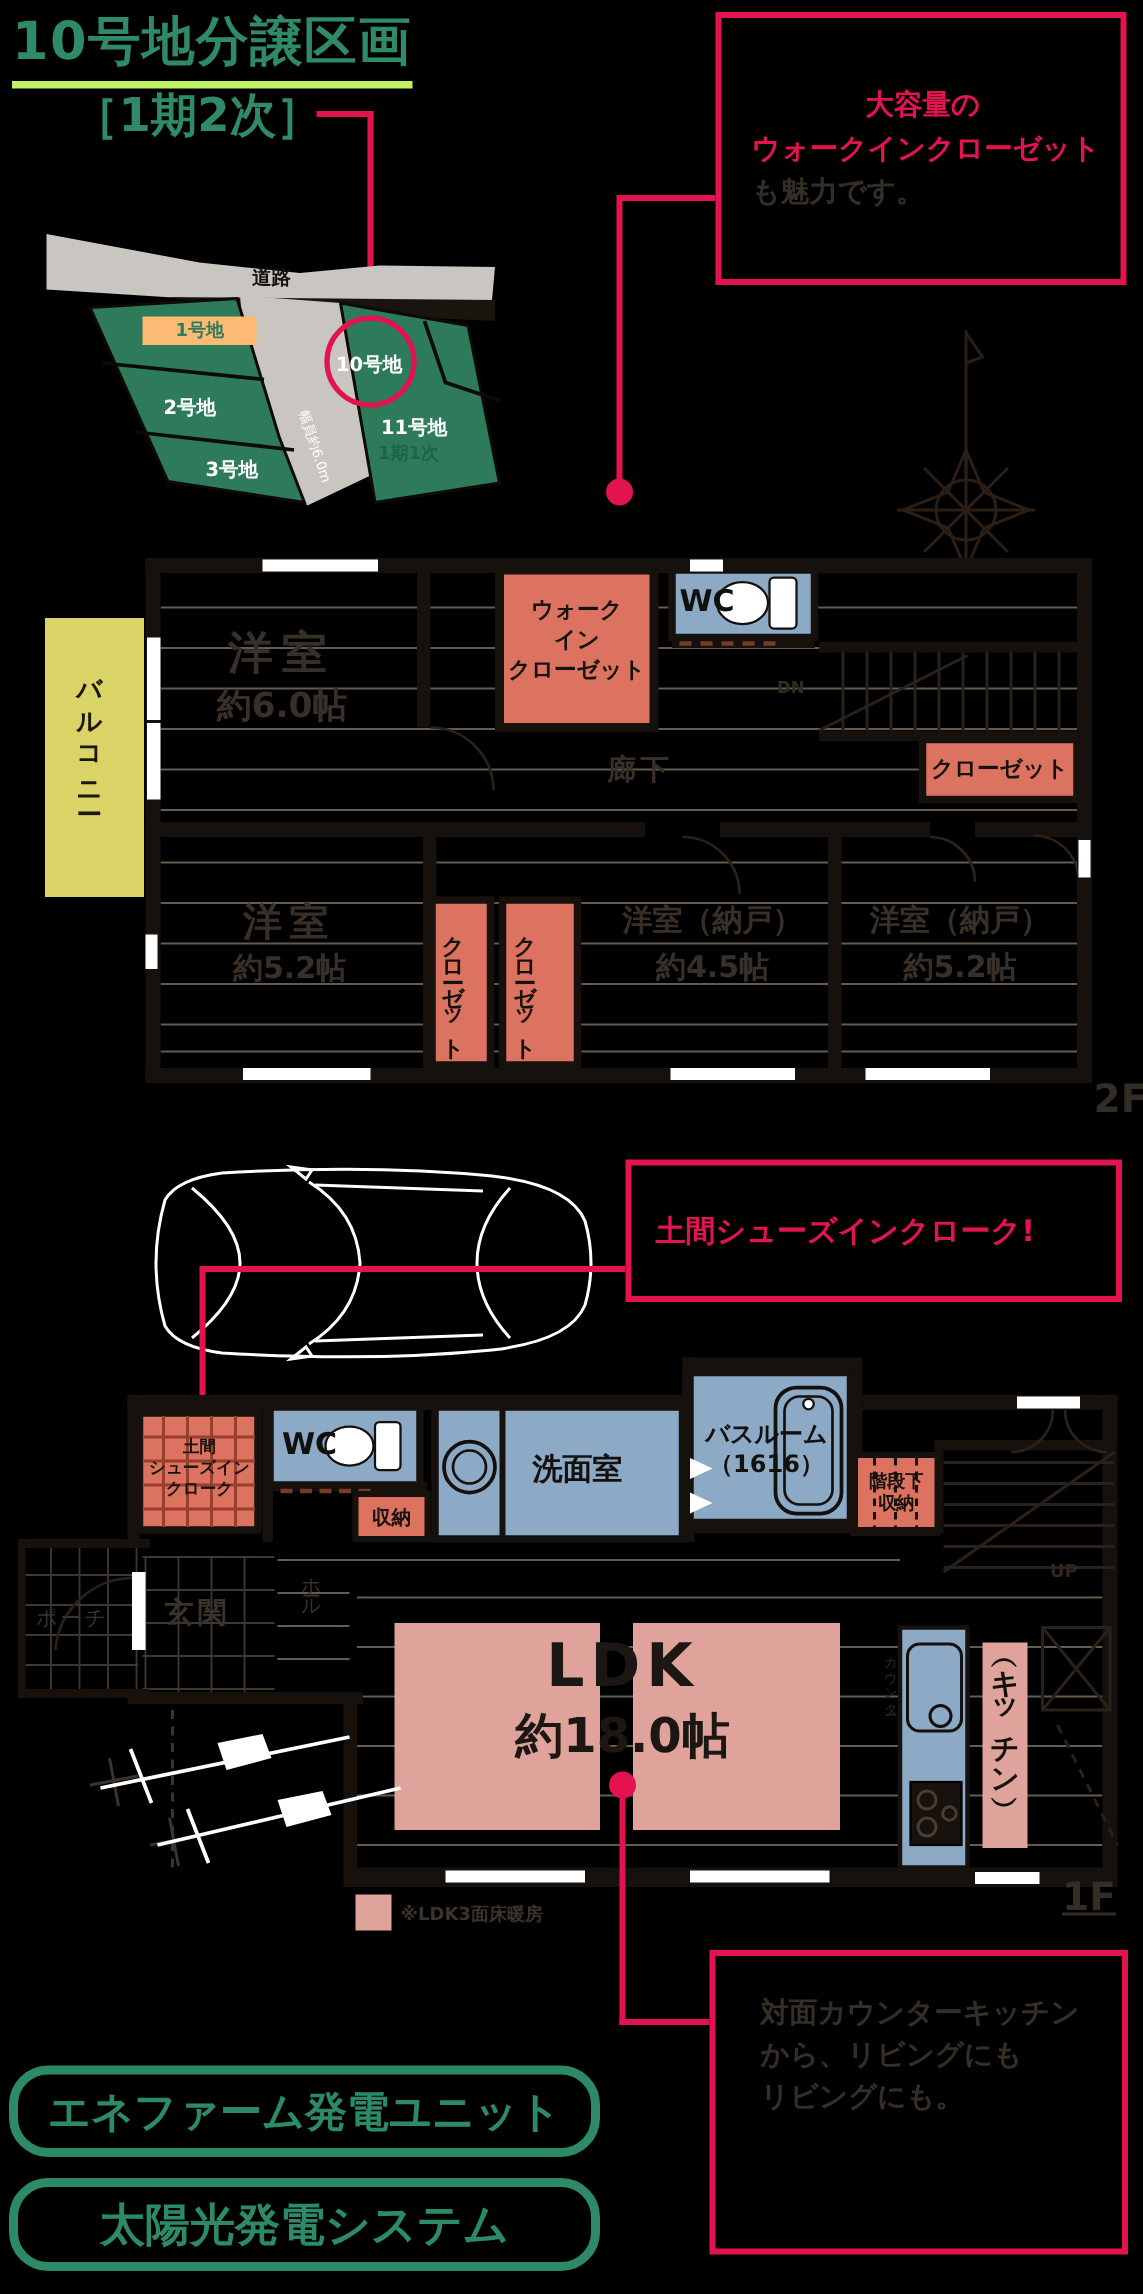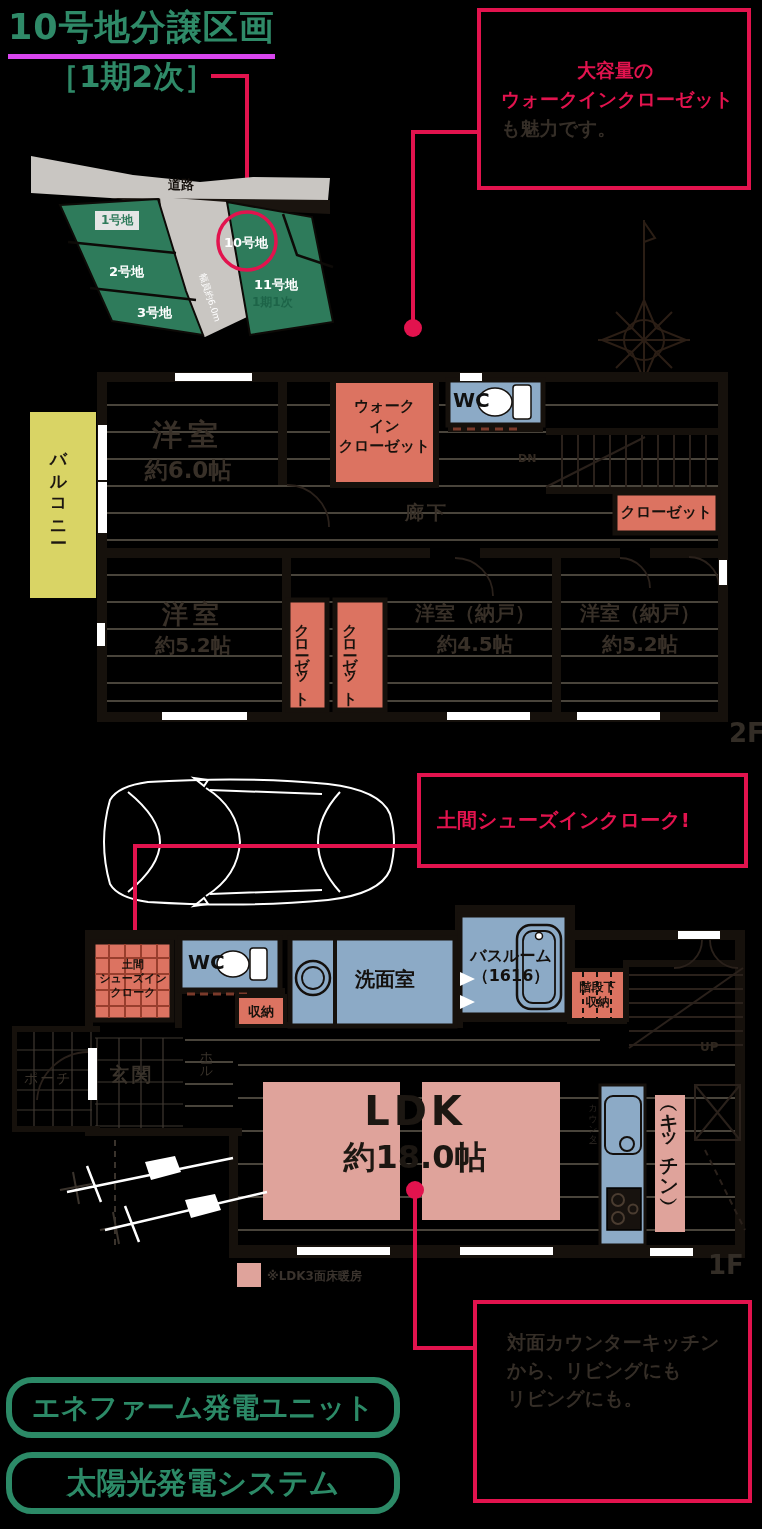--- a/index.html
+++ b/index.html
@@ -1,20 +1,20 @@
 <!DOCTYPE html>
 <html><head>
 <meta charset="utf-8">
 <style>
   html,body{margin:0;padding:0;background:#000;}
   #canvas{position:relative;width:762px;height:1529px;background:#000;overflow:hidden;
           font-family:"DejaVu Sans","Liberation Sans",sans-serif;}
   .abs{position:absolute;}
   .greenT{color:#2f8a68;font-weight:bold;}
-  #title{left:8px;top:4px;font-size:35px;letter-spacing:1px;border-bottom:5px solid #d946ef;padding-bottom:3px;}
+  #title{left:8px;top:4px;font-size:35px;letter-spacing:1px;border-bottom:5px solid #bef264;padding-bottom:3px;}
   #subtitle{left:48px;top:56px;font-size:31px;}
   .redline{background:#e2134e;}
   .reddot{width:18px;height:18px;border-radius:50%;background:#e2134e;}
   .callout{border:4px solid #e2134e;box-sizing:border-box;}
   .callout .r{color:#e2134e;}
   .callout .d{color:#352e27;}
   .maplabel{color:#fff;font-weight:bold;font-size:13px;}
   .roomlabel{color:#383028;font-weight:bold;text-align:center;}
   .boxlabel{color:#17120d;font-weight:bold;text-align:center;}
   .vtext{writing-mode:vertical-rl;text-orientation:upright;}
@@ -35,21 +35,21 @@
   <svg class="abs" style="left:0;top:95px;" width="440" height="250" viewBox="0 0 440 250">
     <polygon points="31,61 133,80 200,87 253,82 330,83 328,105 253,108 187,110 110,103 31,98" fill="#c9c6c2"></polygon>
     <polygon points="110,103 330,105 330,119 180,112" fill="#1a140f"></polygon>
     <polygon points="160,102 227,107 247,222 205,242 170,215" fill="#c9c6c2"></polygon>
     <polygon points="60,110 158,104 172,150 186,196 203,240 112,226" fill="#2e7b5b" stroke="#0d0a07" stroke-width="2"></polygon>
     <polygon points="227,107 312,122 333,227 250,240 247,222" fill="#2e7b5b" stroke="#0d0a07" stroke-width="2"></polygon>
     <path d="M68,147 L176,158 M90,193 L196,205 M283,119 L297,160 L333,172" stroke="#0d0a07" stroke-width="2.5" fill="none"></path>
     <circle cx="247" cy="146" r="29" fill="none" stroke="#e2134e" stroke-width="3.5"></circle>
   </svg>
   <div class="abs" style="left:168px;top:176px;font-size:13px;font-weight:bold;color:#15100c;">道路</div>
-  <div class="abs" style="left:95px;top:211px;background:#e5e5e5;color:#2e7b5b;font-size:12px;font-weight:bold;padding:1px 6px;">1号地</div>
+  <div class="abs" style="left:95px;top:211px;background:#fdba74;color:#2e7b5b;font-size:12px;font-weight:bold;padding:1px 22px;">1号地</div>
   <div class="abs maplabel" style="left:109px;top:263px;">2号地</div>
   <div class="abs maplabel" style="left:137px;top:304px;">3号地</div>
   <div class="abs maplabel" style="left:224px;top:234px;">10号地</div>
   <div class="abs maplabel" style="left:254px;top:276px;">11号地</div>
   <div class="abs" style="left:252px;top:294px;font-size:12px;font-weight:bold;color:#1d6448;">1期1次</div>
   <div class="abs" style="left:208px;top:272px;font-size:9px;color:#fff;transform:rotate(72deg);transform-origin:left top;">幅員約6.0m</div>
 
   <div class="abs callout" style="left:477px;top:8px;width:274px;height:182px;display:flex;flex-direction:column;justify-content:center;padding-left:20px;font-size:19px;font-weight:bold;line-height:29px;">
     <div class="r" style="text-indent:76px;">大容量の</div>
     <div class="r">ウォークインクローゼット</div>
@@ -276,21 +276,21 @@
     <div>収納</div>
   </div>
   <div class="abs" style="left:700px;top:1040px;font-size:12px;font-weight:bold;color:#2f271f;">UP</div>
   <div class="abs" style="left:24px;top:1070px;font-size:14px;color:#3a332b;letter-spacing:2px;">ポーチ</div>
   <div class="abs" style="left:110px;top:1062px;font-size:19px;font-weight:bold;color:#3a332b;letter-spacing:3px;text-align:right;">玄関</div>
   <div class="abs vtext" style="left:197px;top:1042px;font-size:13px;color:#3a332b;height:70px;">ホール</div>
   <div class="abs" style="left:330px;top:1088px;width:170px;text-align:center;font-size:40px;font-weight:bold;color:#1c1712;letter-spacing:4px;">LDK</div>
   <div class="abs" style="left:320px;top:1136px;width:190px;text-align:center;font-size:32px;font-weight:bold;color:#1c1712;">約18.0帖</div>
   <div class="abs vtext" style="left:586px;top:1098px;font-size:9px;color:#2c2722;height:60px;">カウンター</div>
   <div class="abs vtext" style="left:657px;top:1100px;font-size:19px;font-weight:bold;color:#14100d;height:135px;">（キッチン）</div>
-  <div class="abs" style="left:708px;top:1250px;font-size:26px;font-weight:bold;color:#332d26;">1F</div>
+  <div class="abs" style="left:708px;top:1250px;font-size:26px;font-weight:bold;color:#332d26;text-decoration:underline;">1F</div>
 
   <div class="abs" style="left:237px;top:1263px;width:24px;height:24px;background:#dfa39b;"></div>
   <div class="abs" style="left:267px;top:1268px;font-size:12px;font-weight:bold;color:#3a332d;">※LDK3面床暖房</div>
 
   <div class="abs reddot" style="left:406px;top:1181px;"></div>
   <div class="abs redline" style="left:413px;top:1190px;width:4px;height:160px;"></div>
   <div class="abs redline" style="left:413px;top:1346px;width:60px;height:4px;"></div>
   <div class="abs callout" style="left:473px;top:1300px;width:279px;height:203px;padding:24px 0 0 30px;font-size:19px;font-weight:bold;line-height:28px;">
     <div class="d">対面カウンターキッチン</div>
     <div class="d">から、リビングにも</div>

